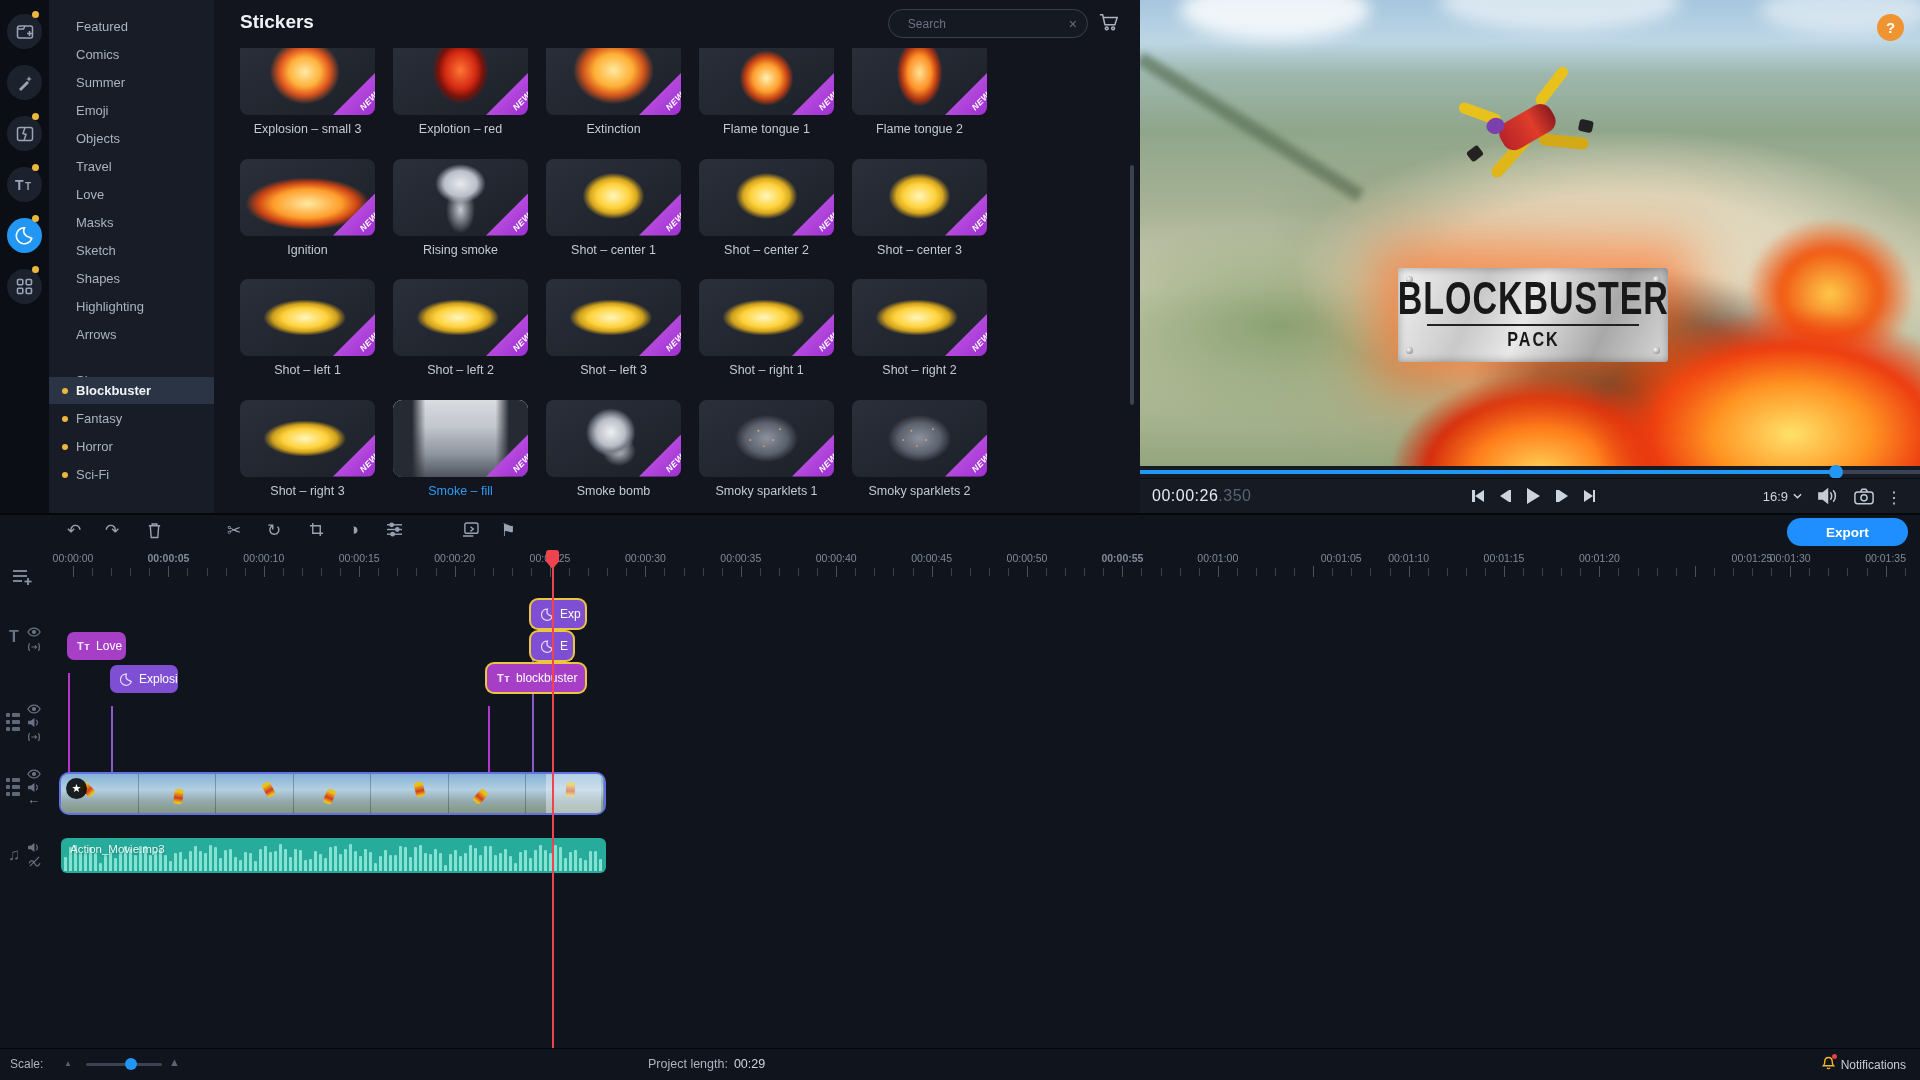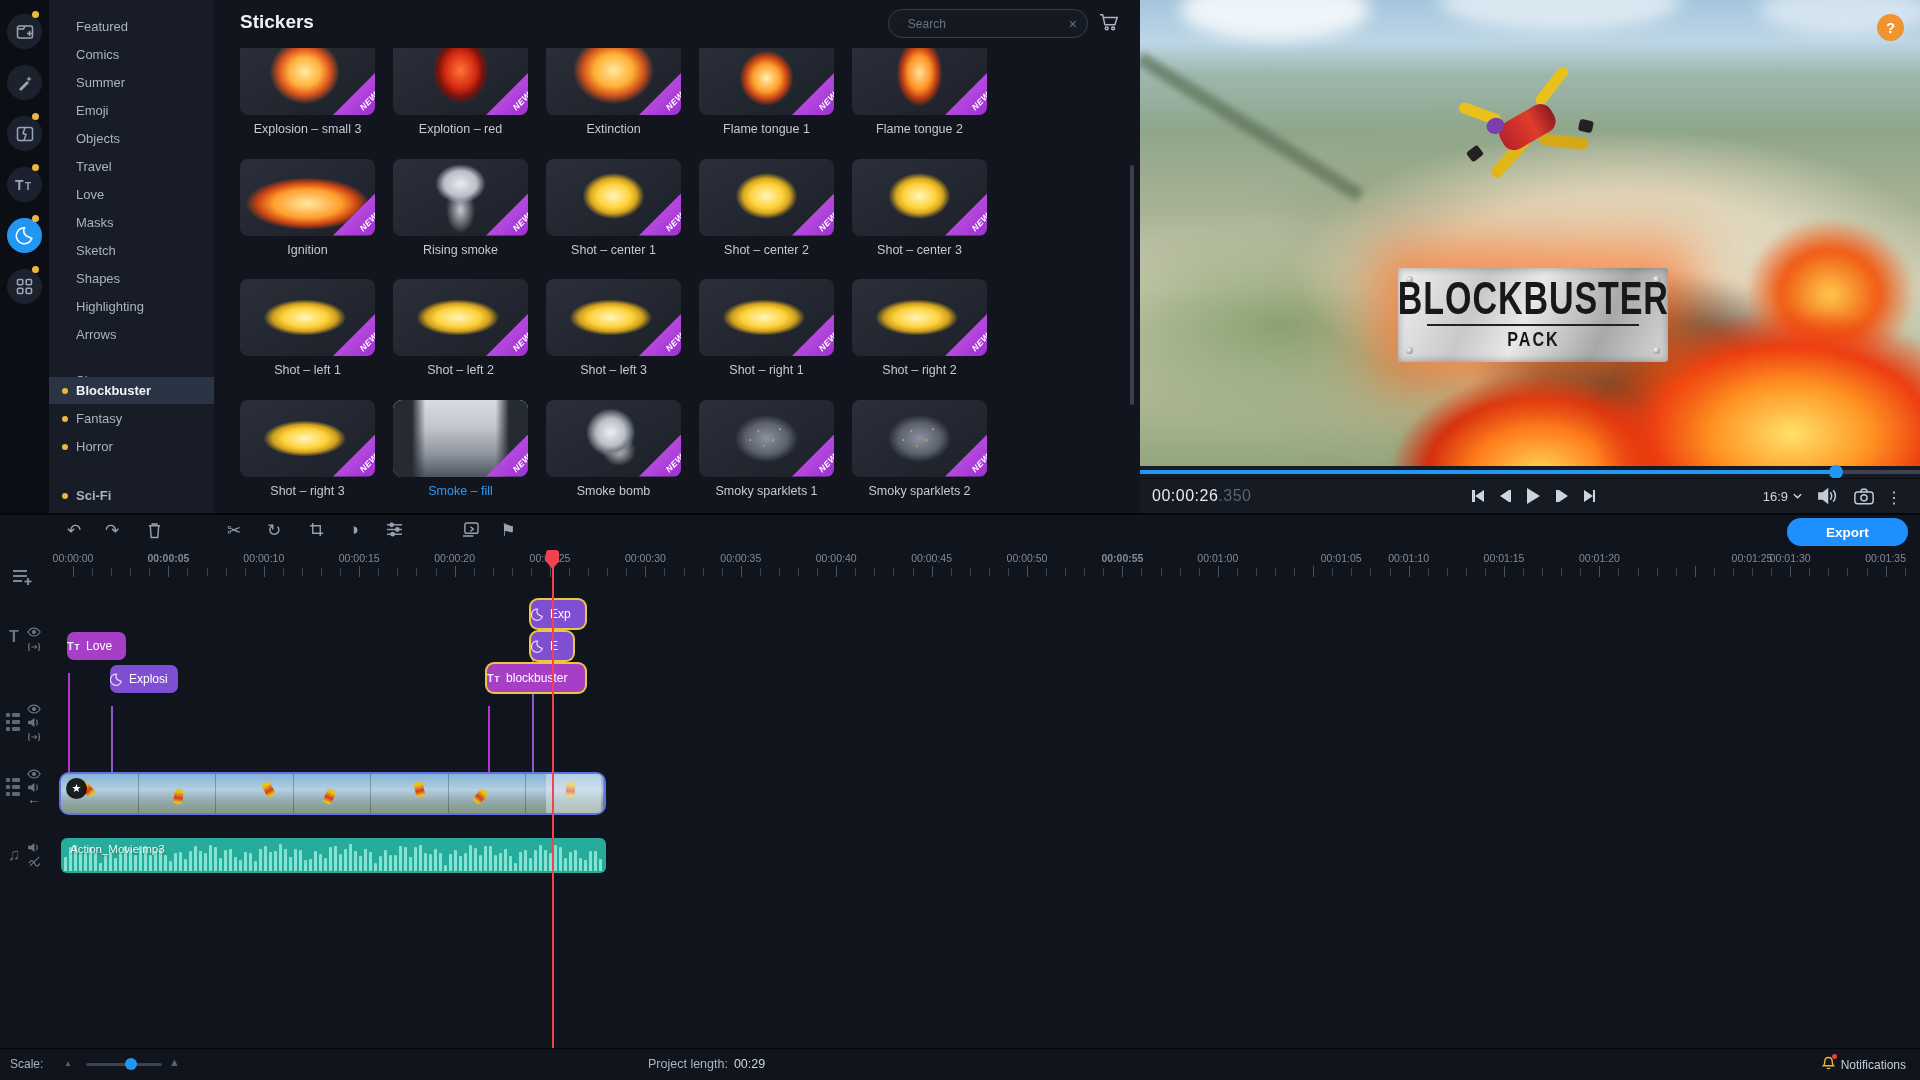--- a/index.html
+++ b/index.html
@@ -129,21 +129,21 @@
     background:#1f8fff; color:#fff; font-size:13.5px; font-weight:bold; border:none;
     display:flex; align-items:center; justify-content:center; font-family:"Liberation Sans",sans-serif; }
   .ruler { position:absolute; left:0; top:35px; width:1920px; height:30px; }
   .r-label { position:absolute; top:2px; transform:translateX(-50%); font-size:10.5px; color:#818a9b; white-space:nowrap; }
   .r-tick { position:absolute; top:18px; width:1px; height:8px; background:#39404e; }
   .r-tick.major { height:11px; top:16px; background:#49515f; }
   .tracks { position:absolute; left:0; top:65px; width:1920px; height:438px; }
   .hdr-icon { position:absolute; color:#5f6878; }
   .addtrack { position:absolute; left:12px; top:-12px; color:#8a93a5; }
   .clip { position:absolute; height:28px; border-radius:7px; display:flex; align-items:center;
-    padding:0 0; font-size:12px; color:#fff; overflow:hidden; white-space:nowrap; }
+    padding:0 10px; font-size:12px; color:#fff; overflow:hidden; white-space:nowrap; }
   .clip.purple { background:#7e4fd2; }
   .clip.magenta { background:#a63ec6; }
   .clip.sel { box-shadow:0 0 0 2px #ecc63e; }
   .clip .cicon { margin-right:6px; display:flex; color:#e4d6fa; flex:none; }
   .clip .tt { font-size:11px; font-weight:bold; color:#f0e6ff; margin-right:6px; letter-spacing:.5px; }
   .conn { position:absolute; width:2px; opacity:.9; }
   .video-clip { position:absolute; left:61px; top:194px; width:543px; height:39px; border-radius:8px;
     box-shadow:0 0 0 2px #6272e4; overflow:hidden; display:flex; background:#8db8d8; }
   .seg { position:relative; flex:none; height:100%;
     background:linear-gradient(180deg,#85b2d6 0%,#b3cfe2 40%,#93a9ad 70%,#84987f 100%); border-right:1px solid rgba(0,0,0,.25); }
@@ -233,21 +233,21 @@
       <div class="cat-item" style="top: 181px;">Love</div>
       <div class="cat-item" style="top: 209px;">Masks</div>
       <div class="cat-item" style="top: 237px;">Sketch</div>
       <div class="cat-item" style="top: 265px;">Shapes</div>
       <div class="cat-item" style="top: 293px;">Highlighting</div>
       <div class="cat-item" style="top: 321px;">Arrows</div>
       <div class="cat-item" style="top: 367px; text-decoration: underline;">Signs</div>
       <div class="cat-item selected" style="top: 377px;">Blockbuster<span class="cat-dot"></span></div>
       <div class="cat-item" style="top: 405px;">Fantasy<span class="cat-dot"></span></div>
       <div class="cat-item" style="top: 433px;">Horror<span class="cat-dot"></span></div>
-      <div class="cat-item" style="top: 482px; font-weight: bold;">Sci-Fi<span class="cat-dot"></span></div>
+      <div class="cat-item" style="top: 461px;">Sci-Fi<span class="cat-dot"></span></div>
     </div>
 
   <div class="panel">
     <div class="panel-title">Stickers</div>
     <div class="search">
       <svg width="13" height="13" viewBox="0 0 14 14" fill="none" stroke="#8a93a5" stroke-width="1.6">
           <circle cx="6" cy="6" r="4.4"></circle>
           <line x1="9.4" y1="9.4" x2="13" y2="13"></line>
         </svg>
       <input type="text" placeholder="Search" style="">

